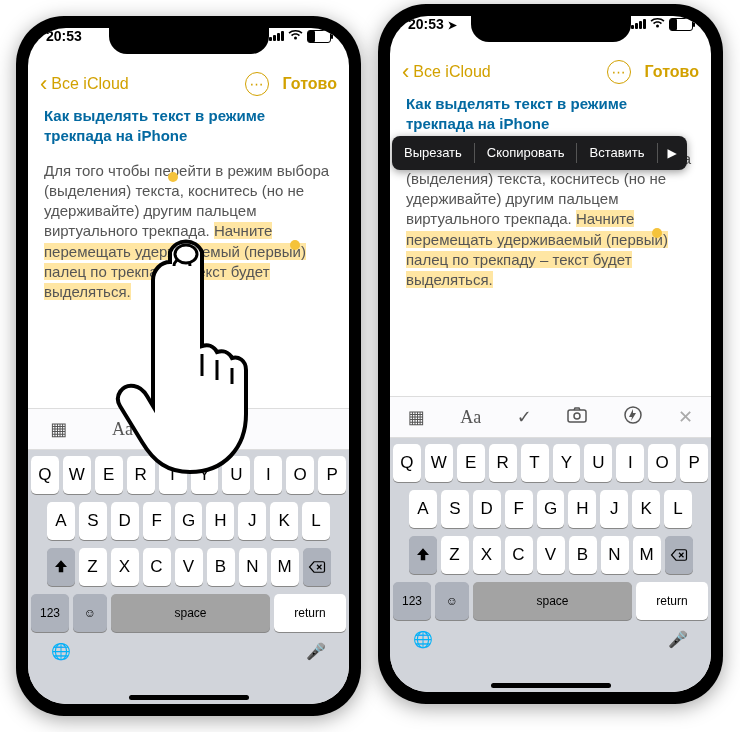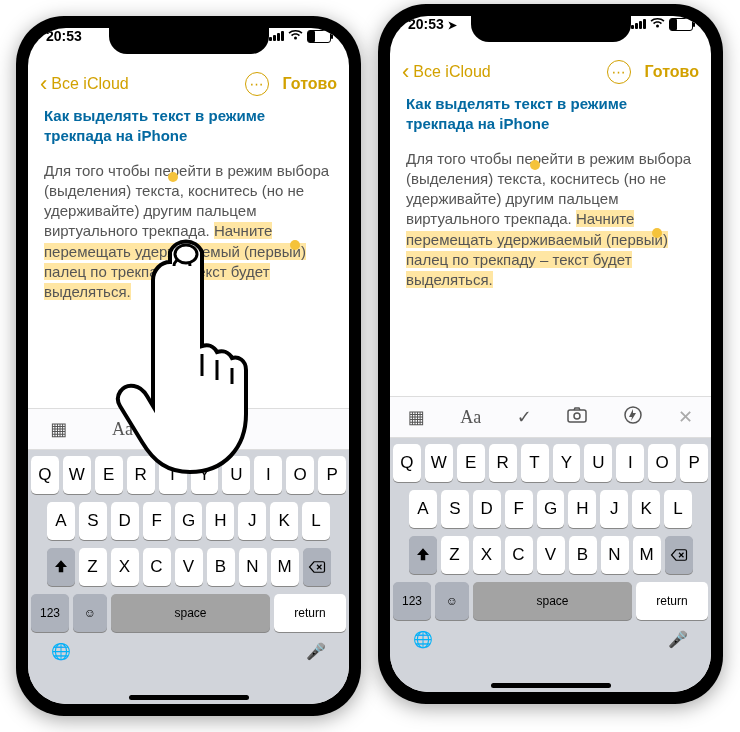--- a/index.html
+++ b/index.html
@@ -215,20 +215,29 @@
         </div>
       </div>
       <div class="content">
         <div class="title">Как выделять текст в режиме трекпада на iPhone</div>
         <div class="para">
           <span>Для того чтобы перейти в режим выбора (выделения) текста, коснитесь (но не удерживайте) другим пальцем виртуального трекпада. </span><span class="hl">Начните перемещать удерживаемый (первый) палец по трекпаду – текст будет выделяться.</span>
         </div>
         <div class="sel-handle start"></div>
         <div class="sel-handle end"></div>
 
+        <div class="menu" style="left:2px;top:46px">
+          <span>Вырезать</span>
+          <div class="div"></div>
+          <span>Скопировать</span>
+          <div class="div"></div>
+          <span>Вставить</span>
+          <div class="div"></div>
+          <span class="arrow">▶</span>
+        </div>
       </div>
 
       <div class="kbar">
         <span>▦</span>
         <span style="font-family:serif">Aa</span>
         <span>✓</span>
         <span>
           <svg width="20" height="16" viewBox="0 0 20 16">
               <rect x="1" y="3" width="18" height="12" rx="2" fill="none" stroke="#555" stroke-width="1.5"></rect>
               <circle cx="10" cy="9" r="3" fill="none" stroke="#555" stroke-width="1.5"></circle>

